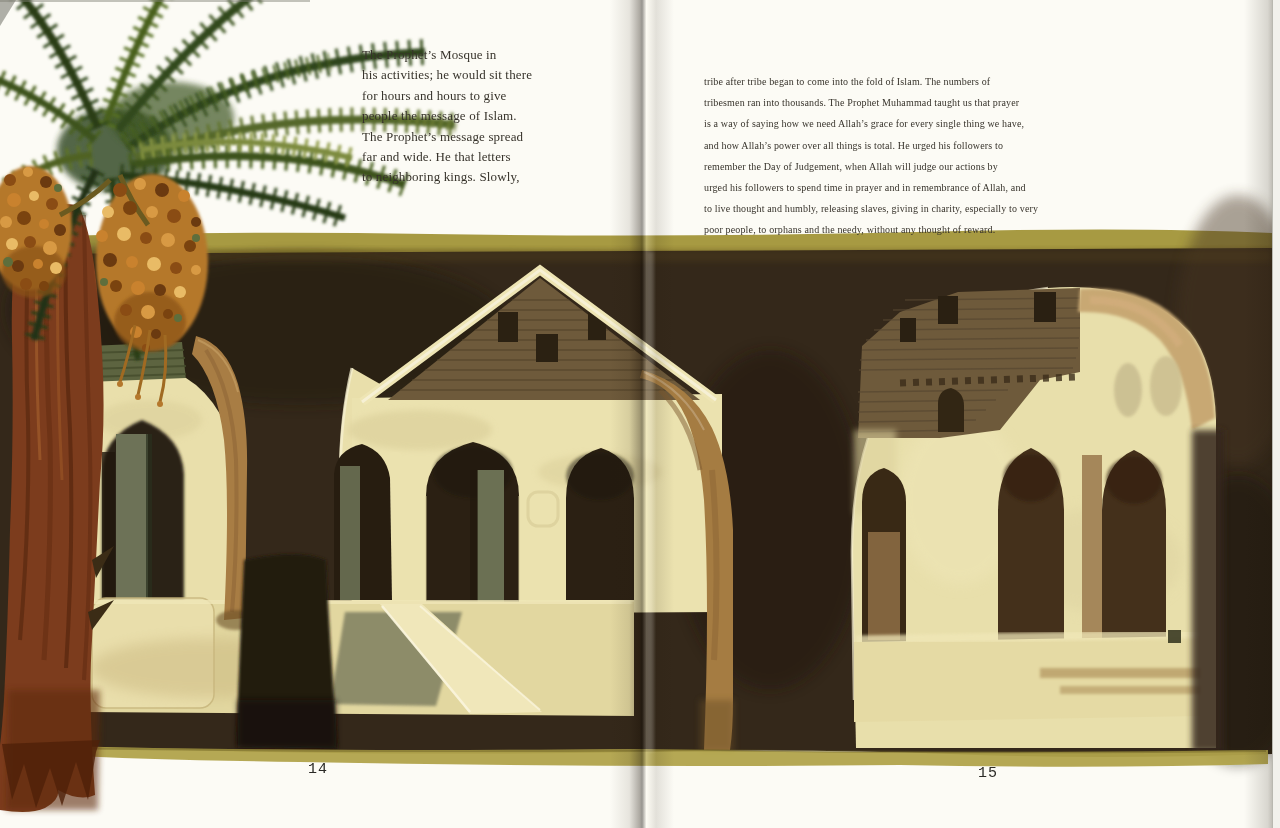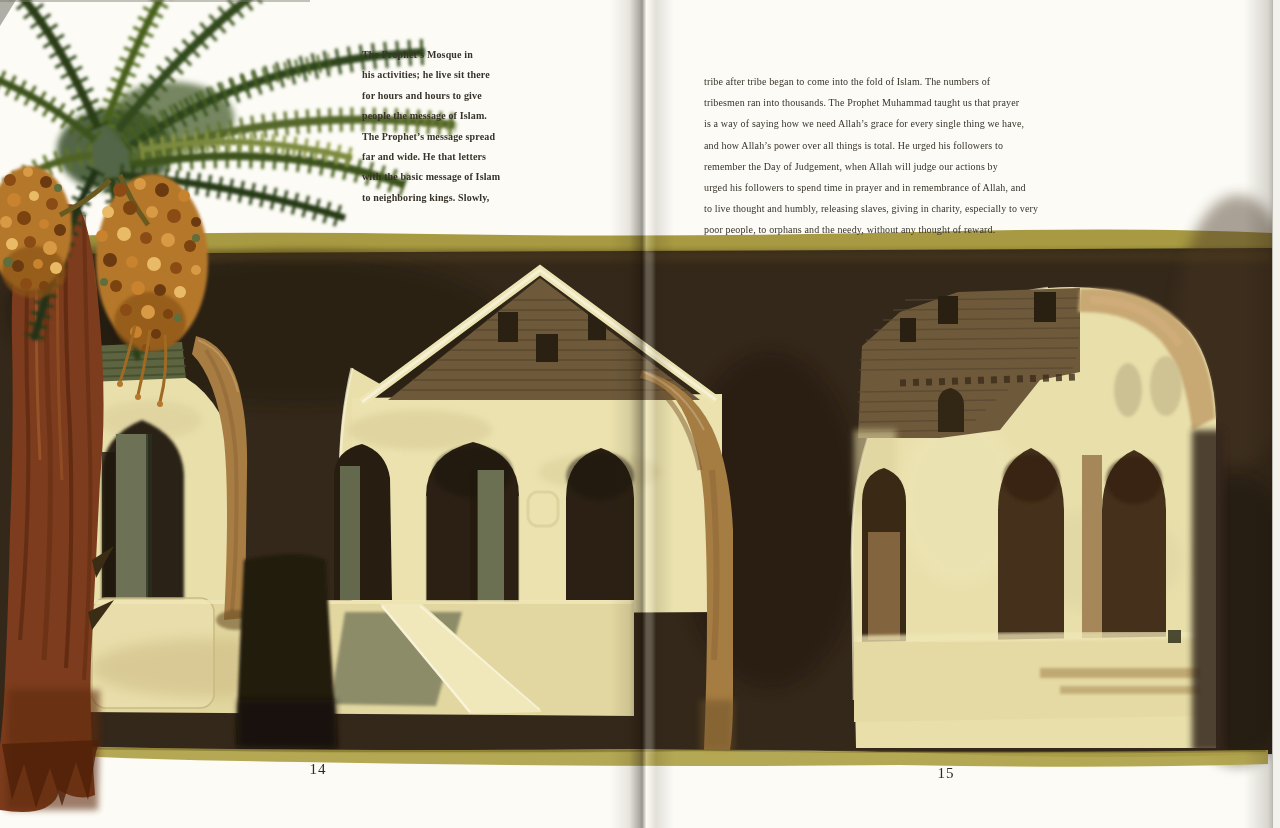--- a/index.html
+++ b/index.html
@@ -1,25 +1,25 @@
 <!DOCTYPE html>
 <html><head>
 <meta charset="utf-8">
 <style>
   html,body{margin:0;padding:0;background:#e8e6e0;}
   .spread{position:relative;width:1280px;height:828px;background:#fcfbf5;overflow:hidden;
           font-family:"Liberation Serif","DejaVu Serif",serif;}
   .art{position:absolute;left:0;top:0;width:1280px;height:828px;display:block;}
   .page-text{position:absolute;color:#37332b;}
-  .left-text{left:362px;top:45px;font-size:10px;line-height:20.4px;width:235px;font-weight:bold;}
+  .left-text{left:362px;top:45px;font-size:13px;line-height:20.4px;width:235px;}
   .right-text{left:704px;top:43px;font-size:10px;line-height:21.2px;width:545px;margin-top:28px;}
   .tline{white-space:nowrap;letter-spacing:0.15px;}
-  .page-number{position:absolute;color:#2b2a26;font-size:15px;letter-spacing:1px;}
+  .page-number{position:absolute;color:#2b2a26;font-size:15px;letter-spacing:1px;font-family:Liberation Mono, monospace;}
   .pn-left{left:298px;top:761px;width:40px;text-align:center;}
-  .pn-right{left:926px;top:765px;width:40px;text-align:center;}
+  .pn-right{left:968px;top:765px;width:40px;text-align:center;}
   .gutter{position:absolute;left:610px;top:0;width:64px;height:828px;pointer-events:none;
     background:linear-gradient(to right, rgba(40,30,15,0) 0%, rgba(40,30,15,0.10) 30%,
       rgba(25,16,6,0.34) 46%, rgba(10,6,2,0.42) 50%, rgba(255,252,238,0.22) 57%,
       rgba(40,30,15,0.12) 72%, rgba(40,30,15,0) 100%);}
   .right-shade{position:absolute;left:1244px;top:0;width:28px;height:828px;pointer-events:none;
     background:linear-gradient(to right, rgba(30,22,10,0) 0%, rgba(30,22,10,0.16) 85%, rgba(30,22,10,0.26) 100%);}
   .paper-edge{position:absolute;left:1272px;top:0;width:8px;height:828px;background:#f2f1ec;
     border-left:1px solid #b9b8b0;}
   .corner-artifact{position:absolute;left:0;top:0;width:0;height:0;
     border-top:26px solid rgba(150,150,140,0.75);border-right:16px solid transparent;}
@@ -322,26 +322,25 @@
       <path d="M400,118 Q430,120 456,128" stroke="#6f7e33" stroke-width="10" stroke-dasharray="2 6" fill="none"></path>
       <path d="M125,142 Q220,80 330,62" stroke="#49611f" stroke-width="18" stroke-dasharray="3 8" fill="none" opacity="0.85"></path>
     </g>
   </g>
 
   <rect x="648" y="252" width="6" height="500" fill="#ffffff" opacity="0.12" filter="url(#f1)"></rect>
 </svg>
 
 <div class="page-text left-text">
   <div class="tline">The Prophet’s Mosque in</div>
-  <div class="tline">his activities; he live sit there</div>
+  <div class="tline">his activities; he would sit there</div>
   <div class="tline">for hours and hours to give</div>
   <div class="tline">people the message of Islam.</div>
   <div class="tline">The Prophet’s message spread</div>
   <div class="tline">far and wide. He that letters</div>
-  <div class="tline">with the basic message of Islam</div>
   <div class="tline">to neighboring kings. Slowly,</div>
 </div>
 
 <div class="page-text right-text">
   <div class="tline">tribe after tribe began to come into the fold of Islam. The numbers of</div>
   <div class="tline">tribesmen ran into thousands. The Prophet Muhammad taught us that prayer</div>
   <div class="tline">is a way of saying how we need Allah’s grace for every single thing we have,</div>
   <div class="tline">and how Allah’s power over all things is total. He urged his followers to</div>
   <div class="tline">remember the Day of Judgement, when Allah will judge our actions by</div>
   <div class="tline">urged his followers to spend time in prayer and in remembrance of Allah, and</div>

